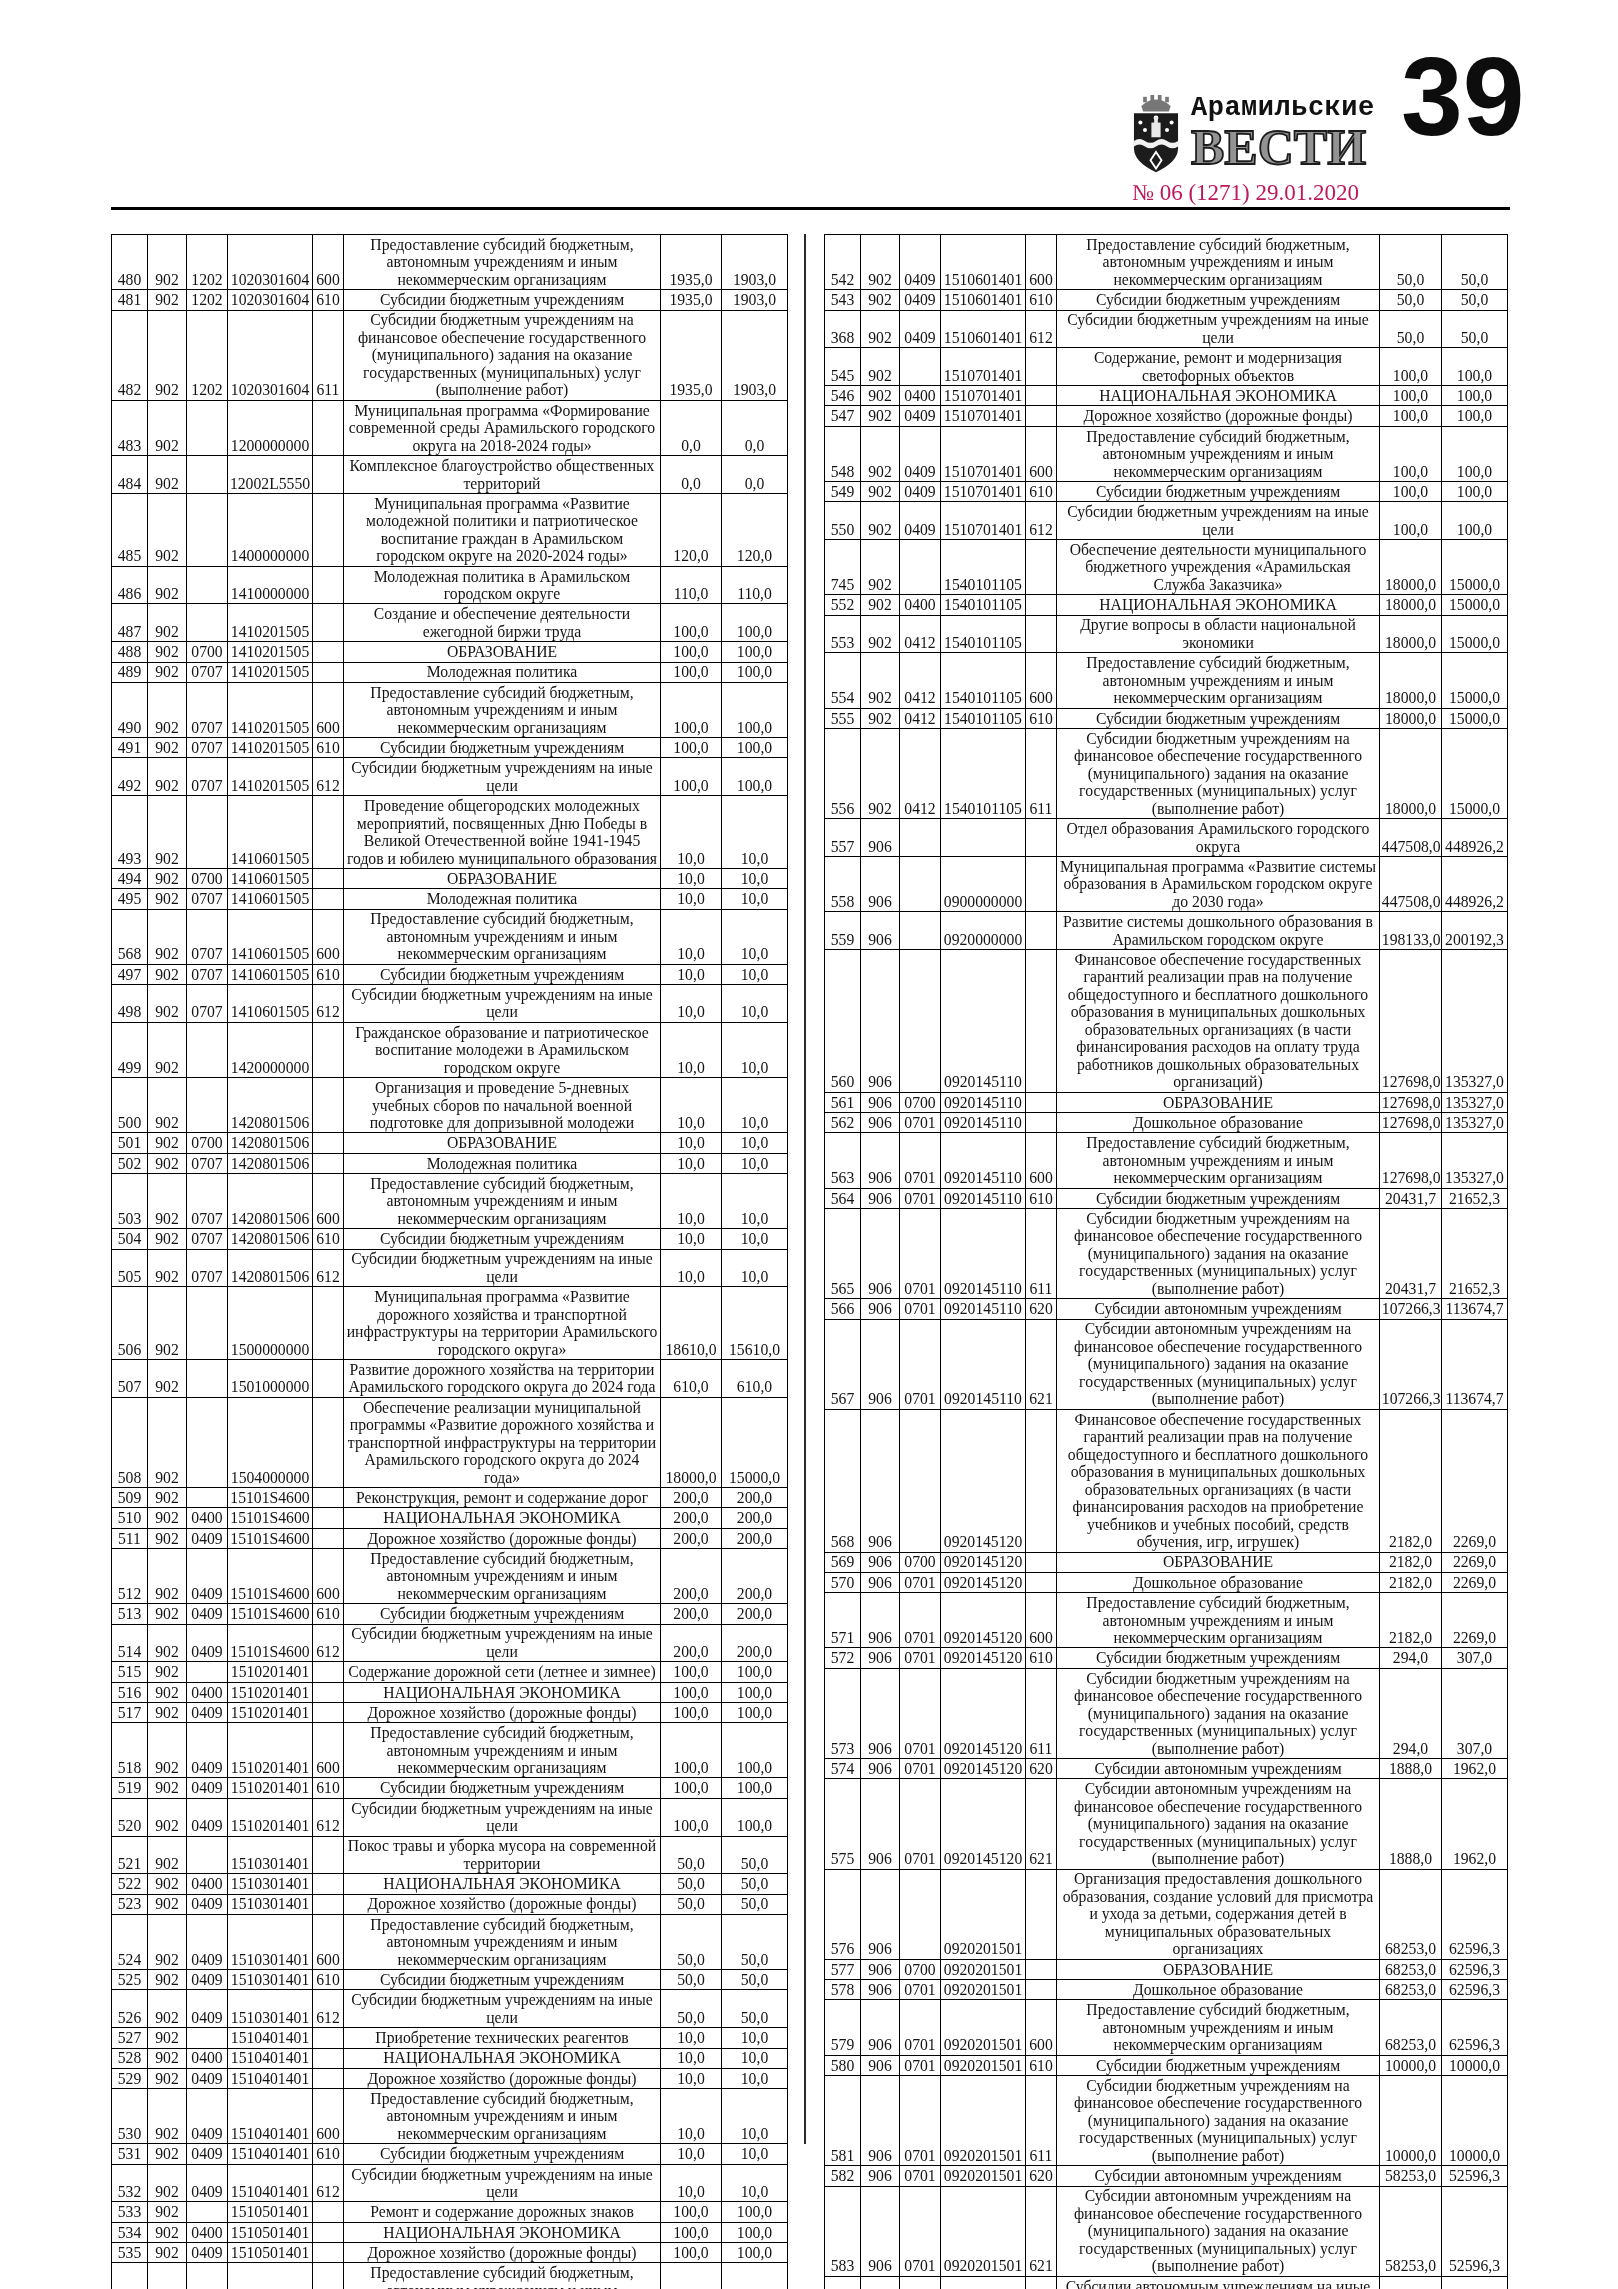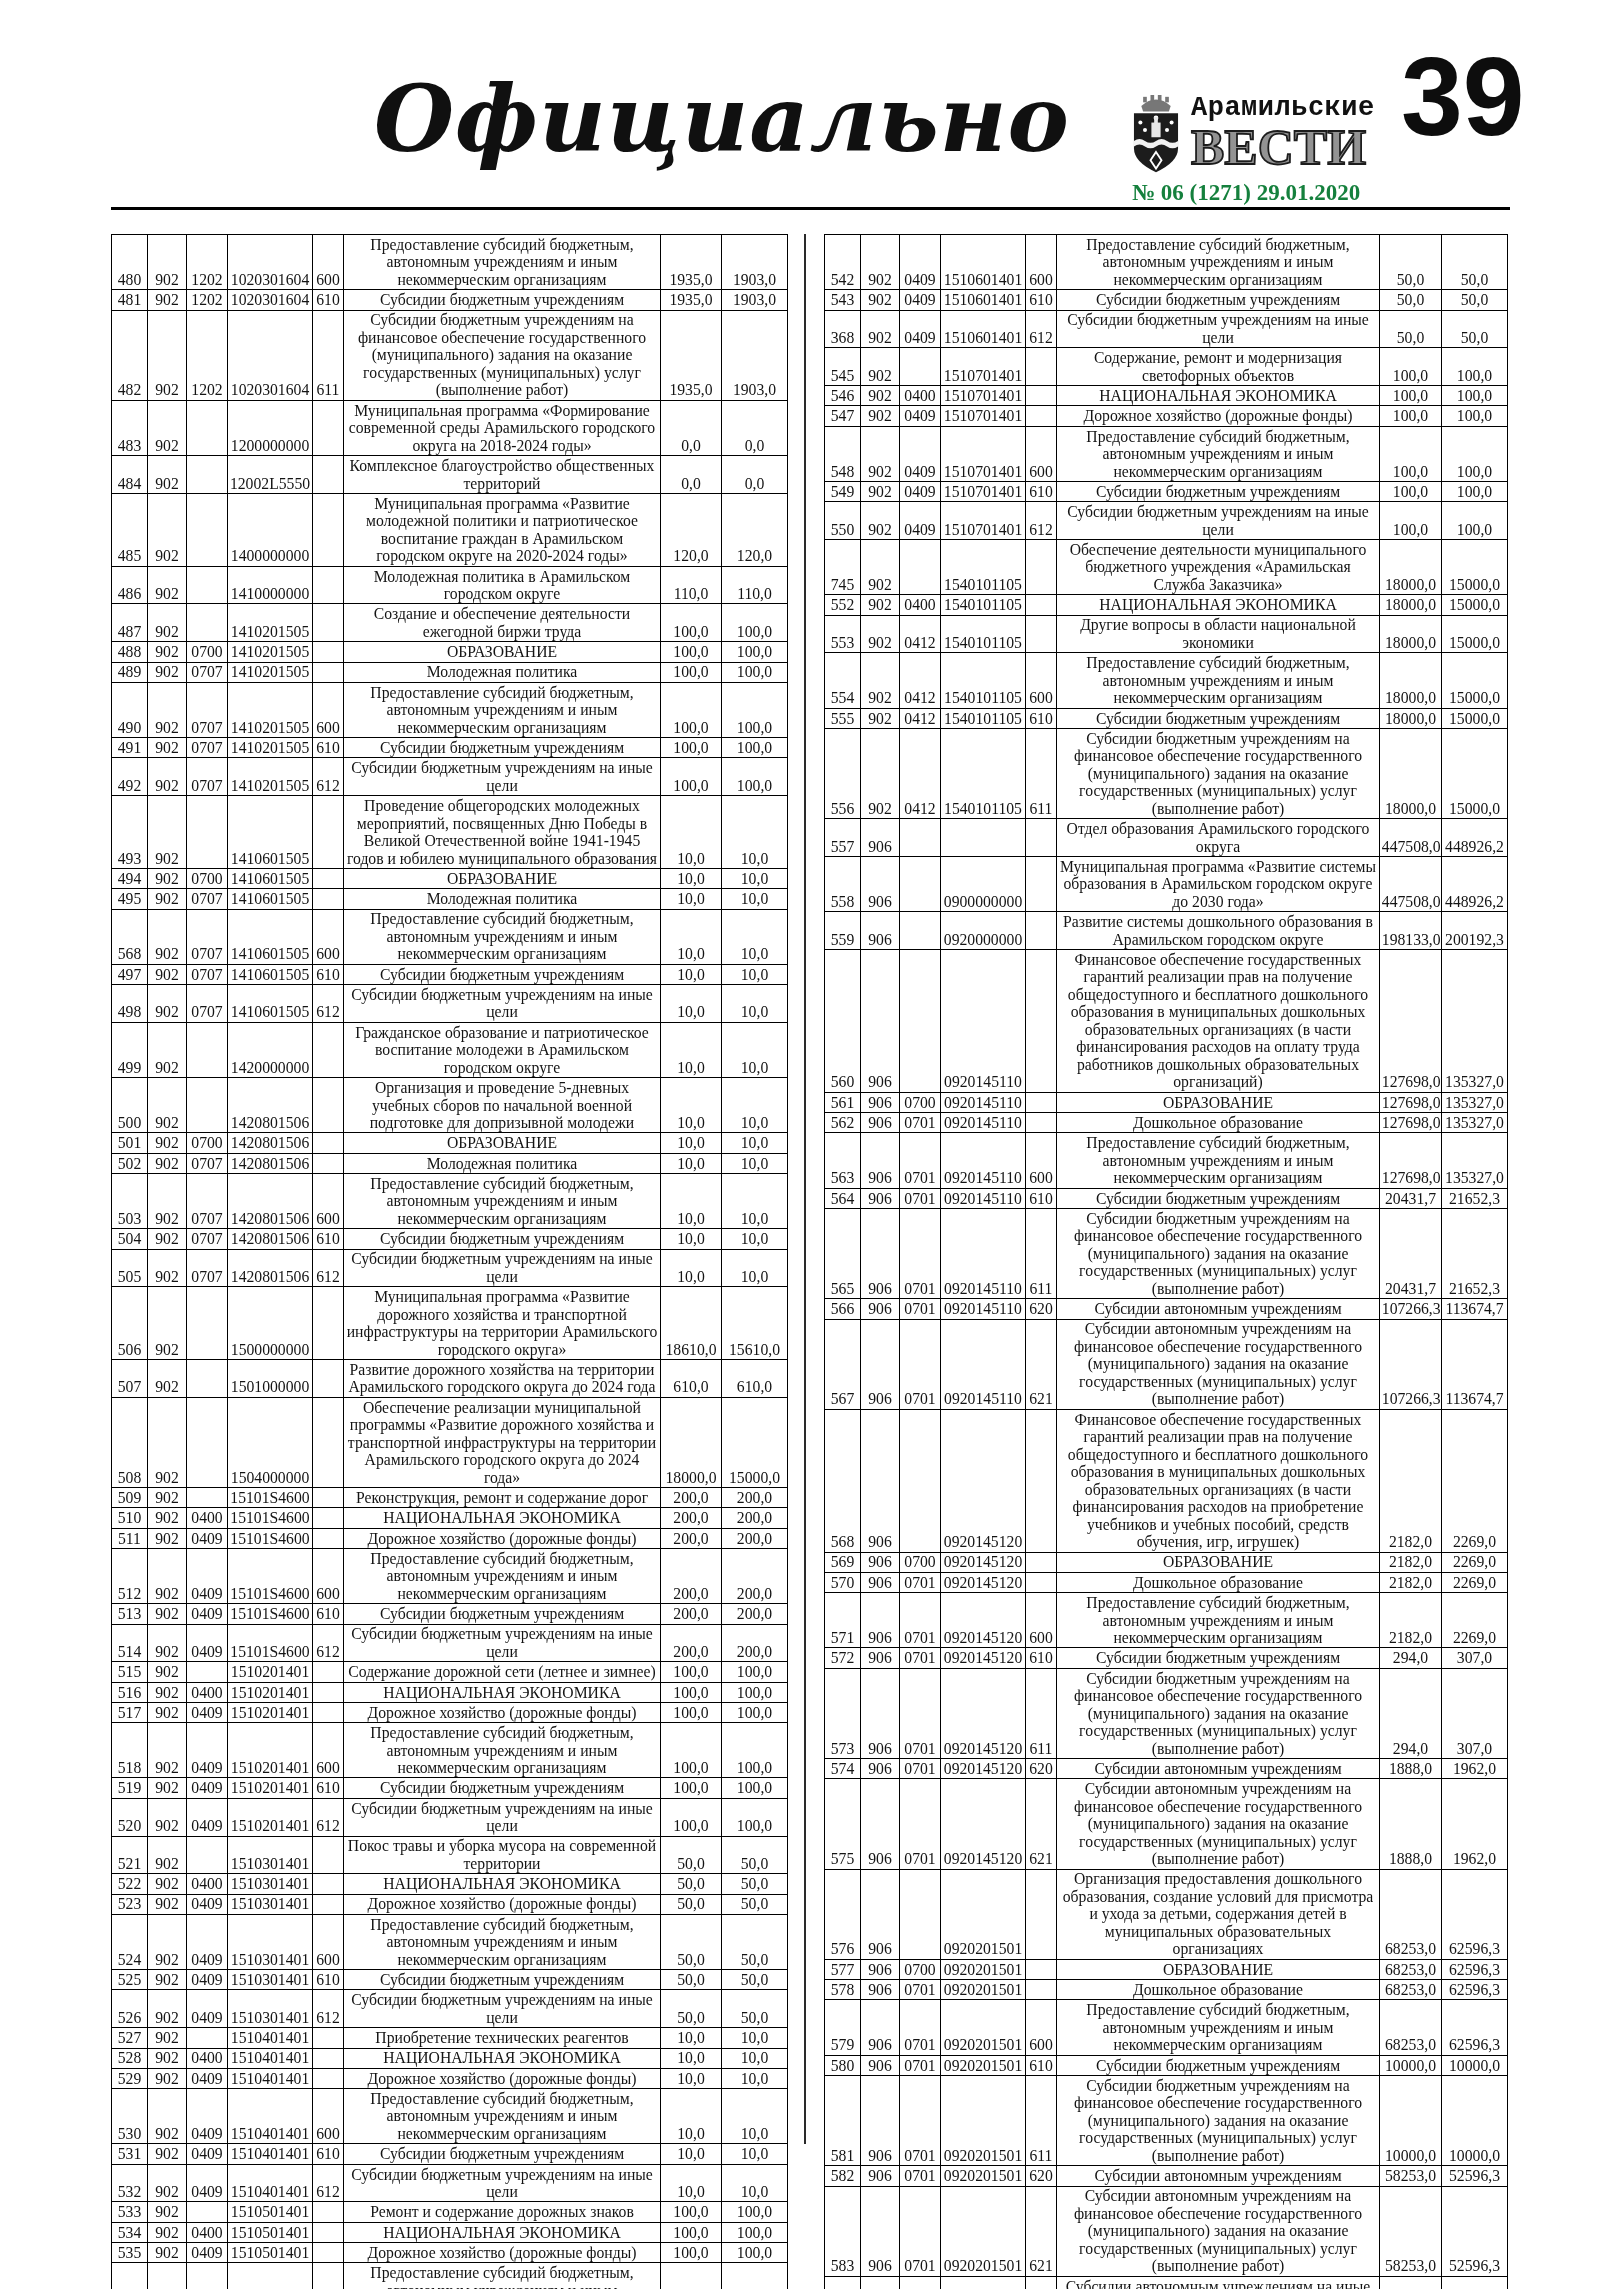--- a/index.html
+++ b/index.html
@@ -21,21 +21,21 @@
     font-family:Liberation Mono, monospace; font-weight:bold;
     font-size:27px; line-height:1.0; color:#111; letter-spacing:0.5px;
   }
   .brand-bottom {
     font-family:Liberation Serif, serif; font-weight:bold;
     font-size:50px; line-height:0.95; color:#939393;
     -webkit-text-stroke:1.8px #1d1d1d; letter-spacing:0px; margin-top:1.8px;
   }
   .issue-line {
     margin-top:5.5px; font-family:"Liberation Serif", serif;
-    font-size:23px; color:#15803d; white-space:nowrap;font-weight:bold;
+    font-size:23px; color:#be185d; white-space:nowrap;
   }
   .page-number {
     position:absolute; left:1401px; top:42px;
     font-family:"Liberation Sans", sans-serif; font-weight:bold;
     font-size:111px; line-height:1; color:#0d0d0d;
   }
   .masthead-rule {
     position:absolute; left:111px; top:207px; width:1399px; height:2.8px;
     background:#000;
   }
@@ -54,21 +54,20 @@
     border:0.9px solid #000; vertical-align:bottom; text-align:center;
     padding:0.9px 1.8px; overflow:hidden; word-wrap:break-word;
   }
   table.tbl td.num { white-space:nowrap; }
 </style>
 </head>
 <body>
 
 <div class="page">
 
-  <div class="masthead-title">Официально</div>
 
   <div class="brand">
     <div class="brand-row">
       <svg class="crest" viewBox="0 0 52 86" xmlns="http://www.w3.org/2000/svg">
 
         <path d="M10 12 q16 -14 32 0 l-2 6 h-28 z" fill="#777"></path>
         <rect x="12" y="2" width="4" height="6" fill="#777"></rect>
         <rect x="20" y="0" width="4" height="7" fill="#777"></rect>
         <rect x="28" y="0" width="4" height="7" fill="#777"></rect>
         <rect x="36" y="2" width="4" height="6" fill="#777"></rect>

